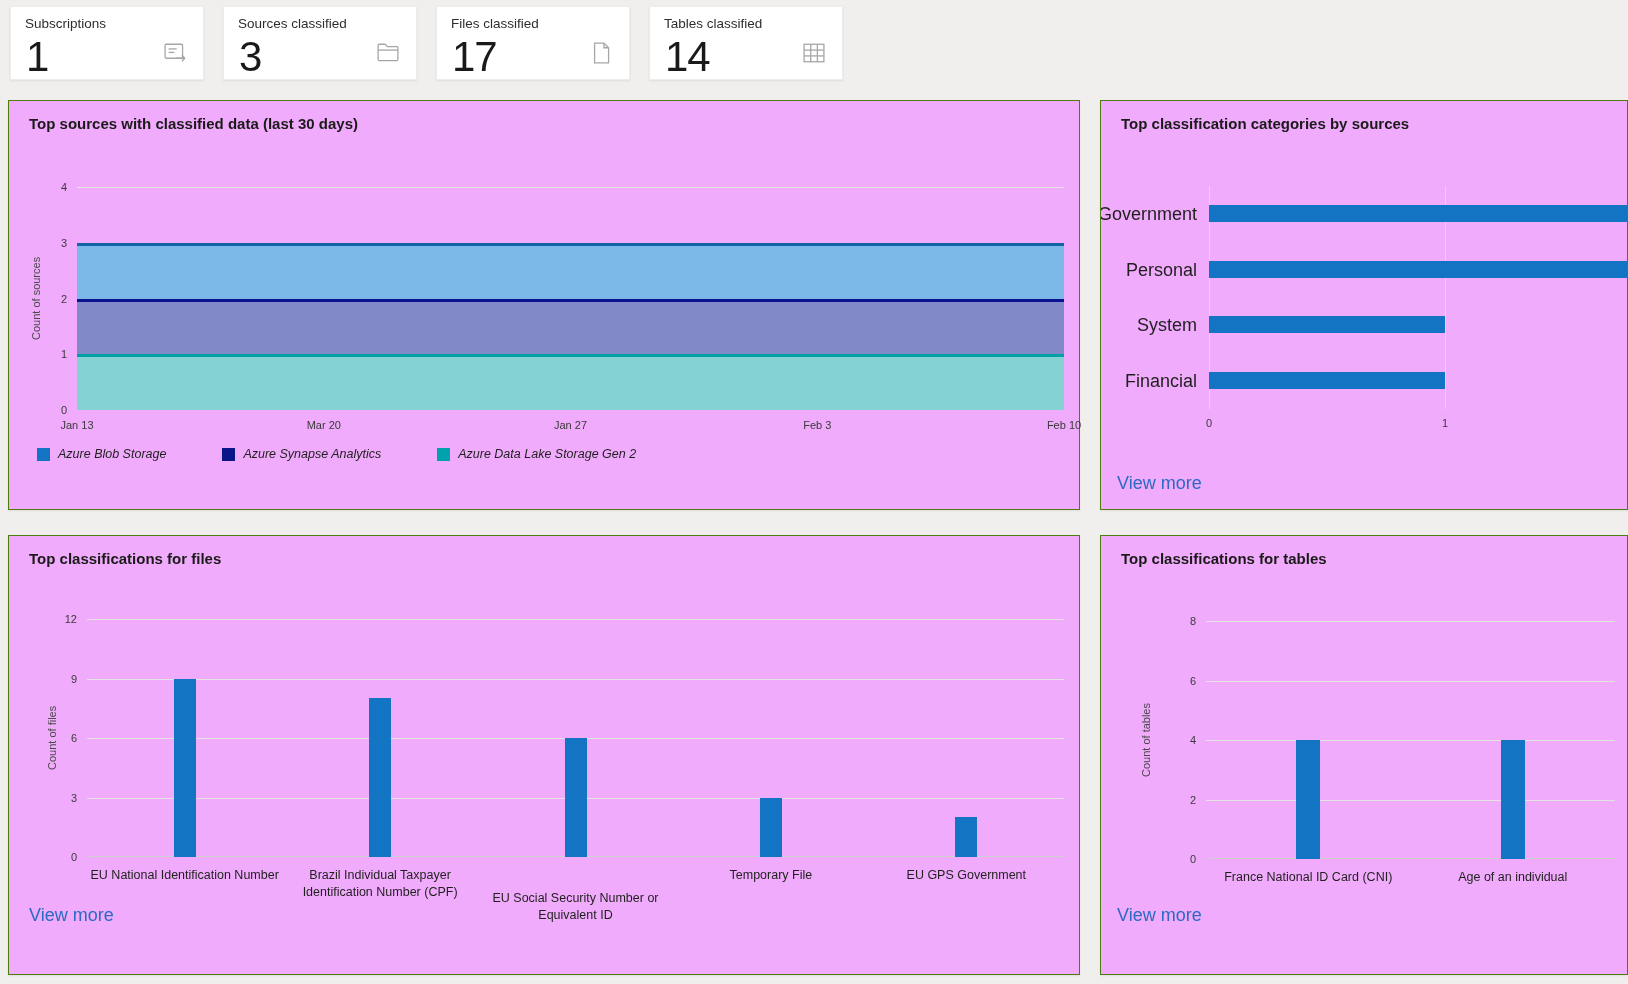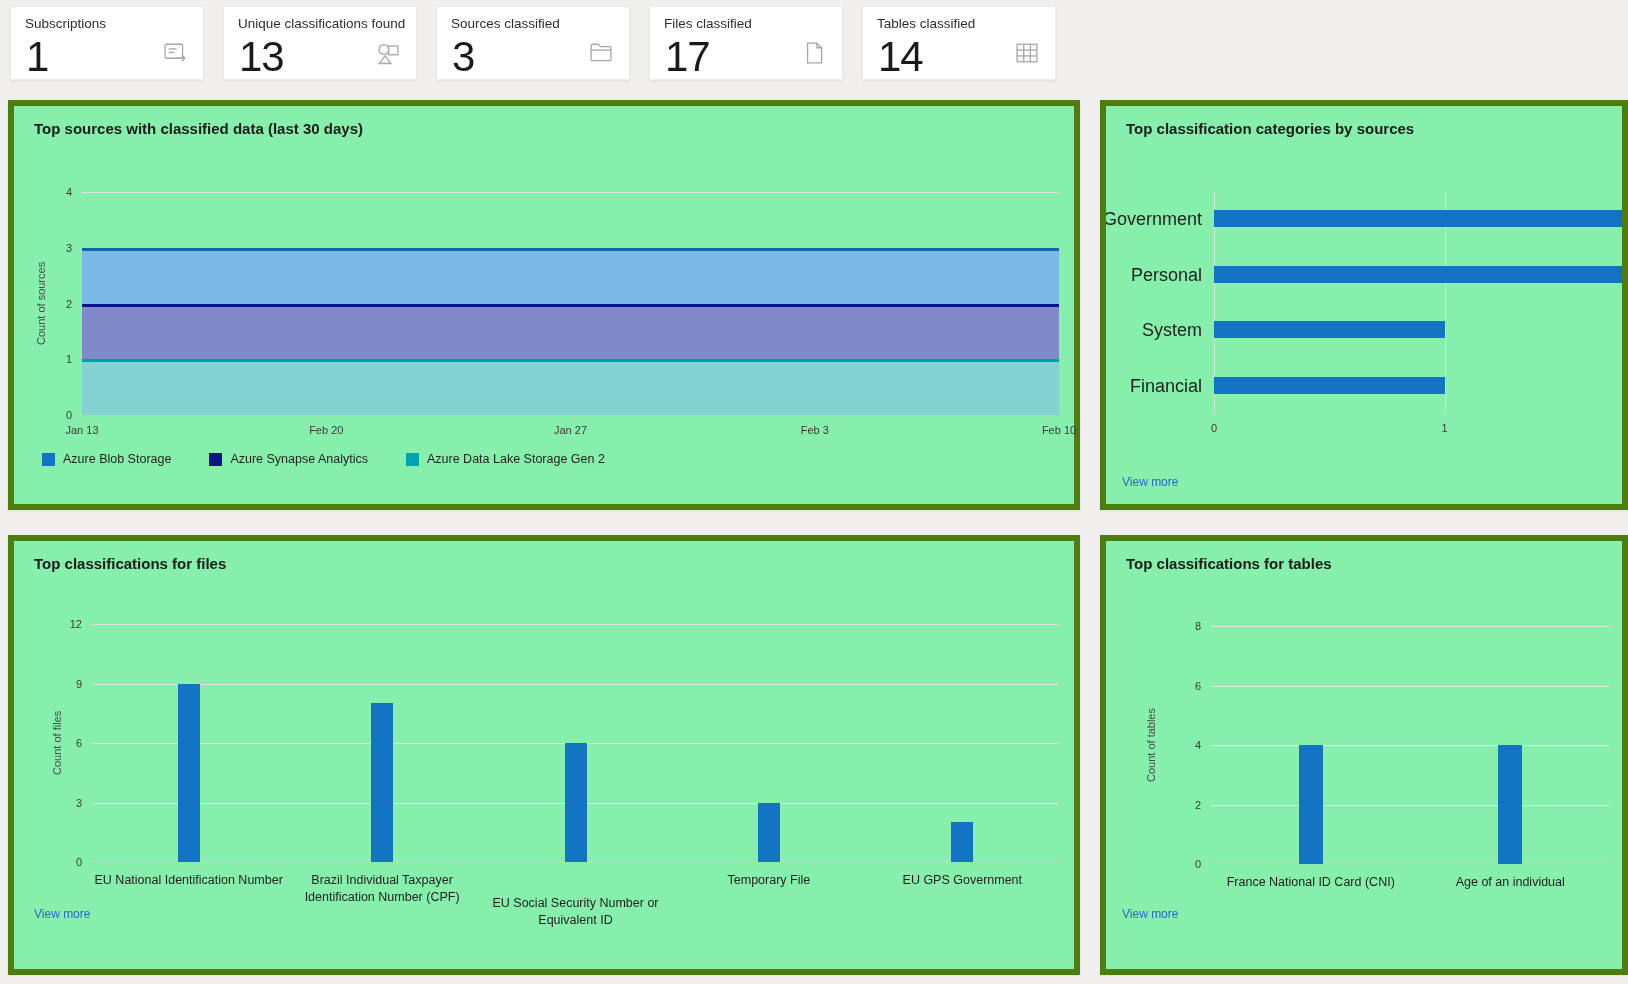--- a/index.html
+++ b/index.html
@@ -17,28 +17,28 @@
   .kpi-card {
     position:relative; width:194px; height:74px; background:#fff;
     border:1px solid #ececeb; box-shadow:0 1px 2px rgba(0,0,0,.08);
   }
   .kpi-label { position:absolute; left:14px; top:9px; font-size:13.5px; color:#2f2e2d; }
   .kpi-value { position:absolute; left:15px; top:26px; font-size:42px; font-weight:300; color:#1b1a19; letter-spacing:-1px; }
   .kpi-icon  { position:absolute; right:14px; bottom:12px; width:28px; height:28px; }
   .kpi-icon svg { width:100%; height:100%; stroke:#a8a6a4; fill:none; stroke-width:1.1; }
 
   
-  .panel { position:absolute; background:#86efac; border:6px solid #4d7c0f; box-shadow:0 1px 2px rgba(0,0,0,.07); }
+  .panel { position:absolute; background:#f0abfc; border:1px solid #4d7c0f; box-shadow:0 1px 2px rgba(0,0,0,.07); }
   .panel-title { position:absolute; top:14px; left:20px; font-size:15px; font-weight:700; color:#1b1a19; }
   #panel-area   { left:8px;    top:100px; width:1072px; height:410px; }
   #panel-hbar   { left:1100px; top:100px; width:528px;  height:410px; overflow:hidden; }
   #panel-files  { left:8px;    top:535px; width:1072px; height:440px; }
   #panel-tables { left:1100px; top:535px; width:528px;  height:440px; }
 
-  .view-more { position:absolute; font-size:12px; color:#2a6ac2; cursor:pointer; }
+  .view-more { position:absolute; font-size:18px; color:#2a6ac2; cursor:pointer; }
   #panel-hbar  .view-more { left:16px; bottom:15px; }
   #panel-files .view-more { left:20px; bottom:48px; }
   #panel-tables .view-more { left:16px; bottom:48px; }
 
   
   .plot { position:absolute; }
   .gridline-h { position:absolute; left:0; right:0; height:1px; background:#e4e3e1; }
   .gridline-v { position:absolute; top:0; bottom:0; width:1px; background:#dcdbd9; }
   .baseline   { position:absolute; left:0; right:0; bottom:0; height:1px; background:#cfcecc; }
   .ytick { position:absolute; right:calc(100% + 10px); transform:translateY(-50%); font-size:11px; color:#3b3a39; }
@@ -58,50 +58,39 @@
   
   #plot-area   { left:68px;  right:15px; top:86px; height:223px; }
   #ylabel-area { left:20px;  top:86px;  height:223px; }
   #plot-hbar   { left:108px; right:0;   top:85px; height:223px; }
   #plot-files  { left:78px;  right:15px; top:83px; height:238px; }
   #ylabel-files{ left:36px;  top:83px;  height:238px; }
   #plot-tables { left:105px; right:12px; top:85px; height:238px; }
   #ylabel-tables{ left:38px; top:85px;  height:238px; }
 
   
-  .legend { position:absolute; left:28px; top:346px; display:flex; gap:38px; }
+  .legend { position:absolute; left:28px; top:346px; display:flex; gap:56px;font-style:italic; }
   .legend-item { display:flex; align-items:center; gap:8px; font-size:12.5px; color:#201f1e; }
   .legend-chip { width:13px; height:13px; }
 </style>
 </head>
 <body>
 
 <div class="page">
 
   <div class="kpi-row">
     <div class="kpi-card">
       <div class="kpi-label">Subscriptions</div>
       <div class="kpi-value">1</div>
       <div class="kpi-icon">
         <svg viewBox="0 0 24 24">
             <rect x="3.5" y="4.5" width="15" height="12" rx="1"></rect>
             <line x1="6.5" y1="8.5" x2="13.5" y2="8.5"></line>
             <line x1="6.5" y1="11.5" x2="11.5" y2="11.5"></line>
             <path d="M13 16.5h7.5m0 0l-2.6-2.6m2.6 2.6l-2.6 2.6"></path>
-          </svg>
-      </div>
-    </div>
-    <div class="kpi-card">
-      <div class="kpi-label">Unique classifications found</div>
-      <div class="kpi-value">13</div>
-      <div class="kpi-icon">
-        <svg viewBox="0 0 24 24">
-            <circle cx="8.5" cy="9" r="4.2"></circle>
-            <rect x="12.5" y="6" width="8" height="7.5"></rect>
-            <path d="M9.5 14.5 L4.5 21 L14.5 21 Z"></path>
           </svg>
       </div>
     </div>
     <div class="kpi-card">
       <div class="kpi-label">Sources classified</div>
       <div class="kpi-value">3</div>
       <div class="kpi-icon">
         <svg viewBox="0 0 24 24">
             <path d="M3.5 7.5v-2a1 1 0 0 1 1-1h5l2 2h8a1 1 0 0 1 1 1v10a1 1 0 0 1-1 1h-15a1 1 0 0 1-1-1z"></path>
             <path d="M3.5 9.5h17"></path>
@@ -141,21 +130,21 @@
         <div class="ytick" style="top: 75%;">1</div>
         <div class="ytick" style="top: 50%;">2</div>
         <div class="ytick" style="top: 25%;">3</div>
         <div class="ytick" style="top: 0%;">4</div>
         <div class="gridline-h" style="top: 0%;"></div>
         <div class="baseline"></div>
         <div class="band" style="bottom: 0%; height: 25%; background: rgb(132, 210, 210); border-top: 3px solid rgb(0, 160, 164);"></div>
         <div class="band" style="bottom: 25%; height: 25%; background: rgb(130, 137, 201); border-top: 3px solid rgb(12, 19, 144);"></div>
         <div class="band" style="bottom: 50%; height: 25%; background: rgb(124, 185, 232); border-top: 3px solid rgb(20, 100, 165);"></div>
         <div class="xdate" style="left: 0%;">Jan 13</div>
-        <div class="xdate" style="left: 25%;">Feb 20</div>
+        <div class="xdate" style="left: 25%;">Mar 20</div>
         <div class="xdate" style="left: 50%;">Jan 27</div>
         <div class="xdate" style="left: 75%;">Feb 3</div>
         <div class="xdate" style="left: 100%;">Feb 10</div>
       </div>
     <div class="legend" id="legend-area">
         <div class="legend-item">
           <div class="legend-chip" style="background: rgb(19, 116, 196);"></div>
           <div>Azure Blob Storage</div>
         </div>
         <div class="legend-item">

